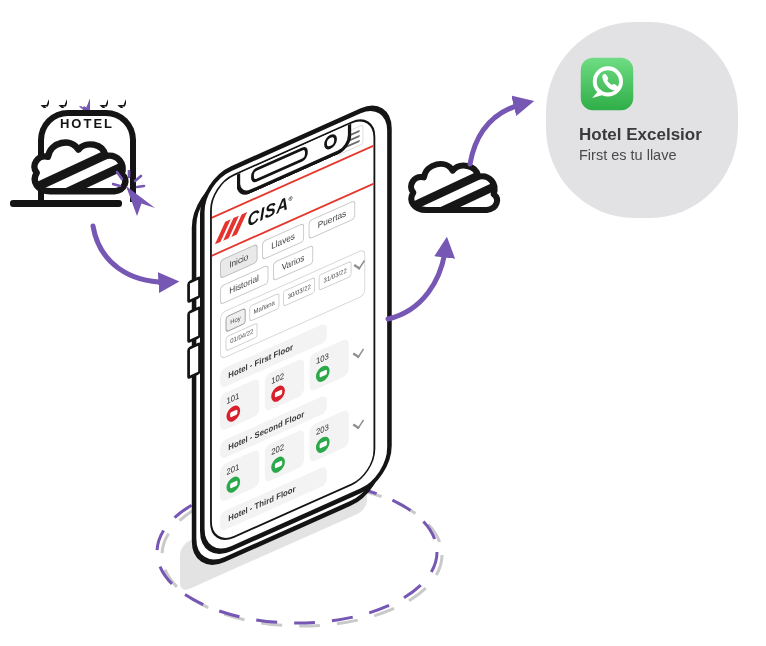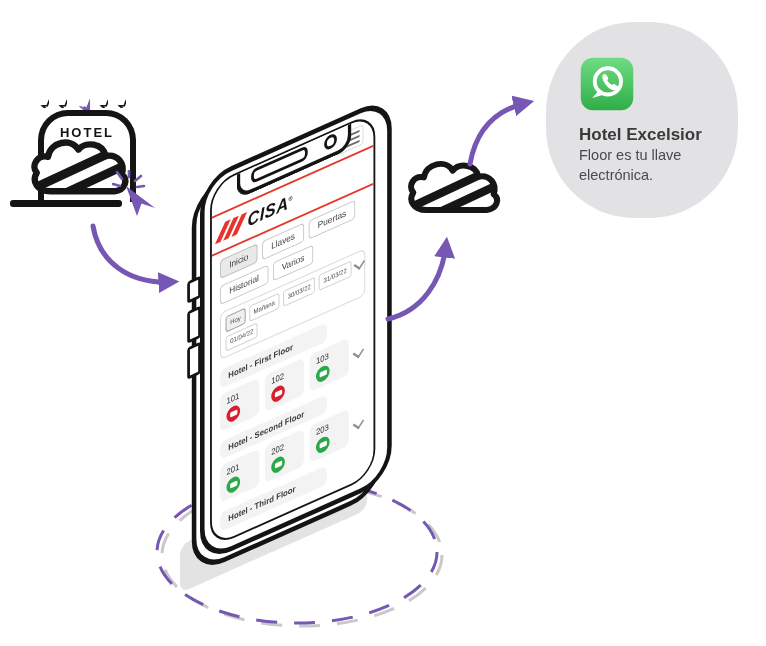--- a/index.html
+++ b/index.html
@@ -8,21 +8,21 @@
     background:#ffffff;
     font-family:"Liberation Sans", sans-serif;
   }
   .abs{position:absolute;}
 
   
   .hotel-illo{left:8px;top:86px;width:170px;height:130px;}
   .stars{left:24px;top:2px;display:flex;align-items:center;gap:1px;}
   .star{display:block;}
   .arch{left:30px;top:24px;width:86px;height:86px;border:6px solid #141414;border-bottom:none;border-radius:30px 30px 0 0;background:#fff;}
-  .arch-label{width:100%;text-align:center;margin-top:9px;font-size:13px;font-weight:700;letter-spacing:2px;color:#141414;}
+  .arch-label{width:100%;text-align:center;font-size:13px;font-weight:700;letter-spacing:2px;color:#141414;}
   .groundline{left:2px;top:114px;width:112px;height:7px;background:#141414;border-radius:3px;}
   .hotel-cloud{left:0px;top:46px;}
   .cursor-click{left:104px;top:84px;}
 
   
   .arrow-svg path{fill:none;stroke:#7657b4;stroke-width:5;stroke-linecap:round;}
 
   
   .phone-wrap{
     left:200px;top:180px;width:210px;height:385px;
@@ -291,15 +291,14 @@
 </svg>
 
 <div class="abs bubble">
   <svg width="56" height="56" viewBox="0 0 64 64">
     <rect x="2" y="2" width="60" height="60" rx="14" fill="url(#wag)"></rect>
     <circle cx="33" cy="29" r="15" fill="none" stroke="#ffffff" stroke-width="4.5"></circle>
     <path d="M15,48 L24,38 L29,44 Z" fill="#ffffff"></path>
     <path d="M27,22 c1.5,-2 3.5,-1.5 4.3,-0.2 l1.8,2.8 c0.6,1 0.2,2.2 -0.8,3.1 c1.2,2.3 3.2,4.3 5.5,5.4 c0.9,-1 2.1,-1.3 3.1,-0.7 l2.9,1.9 c1.3,0.9 1.6,2.8 -0.4,4.2 c-2.4,1.7 -7,0.3 -10.6,-3.2 c-3.6,-3.5 -7.3,-10.2 -5.8,-13.3 z" fill="#ffffff"></path>
   </svg>
   <div class="wa-title">Hotel Excelsior</div>
-  <div class="wa-line">Floor es tu llave</div>
-  <div class="wa-line">electrónica.</div>
+  <div class="wa-line">First es tu llave</div>
 </div>
 
 </body></html>

